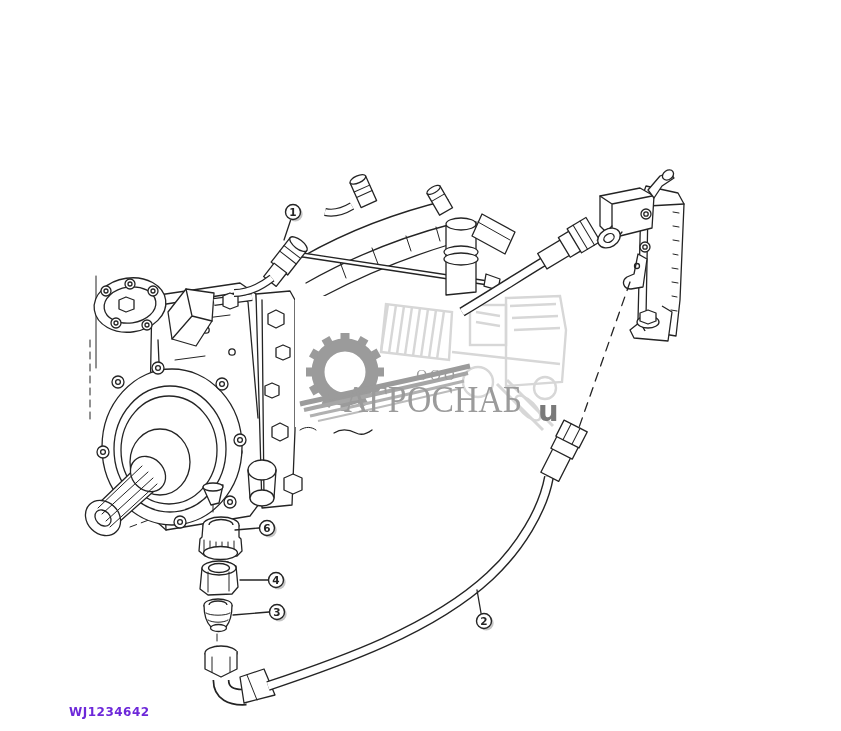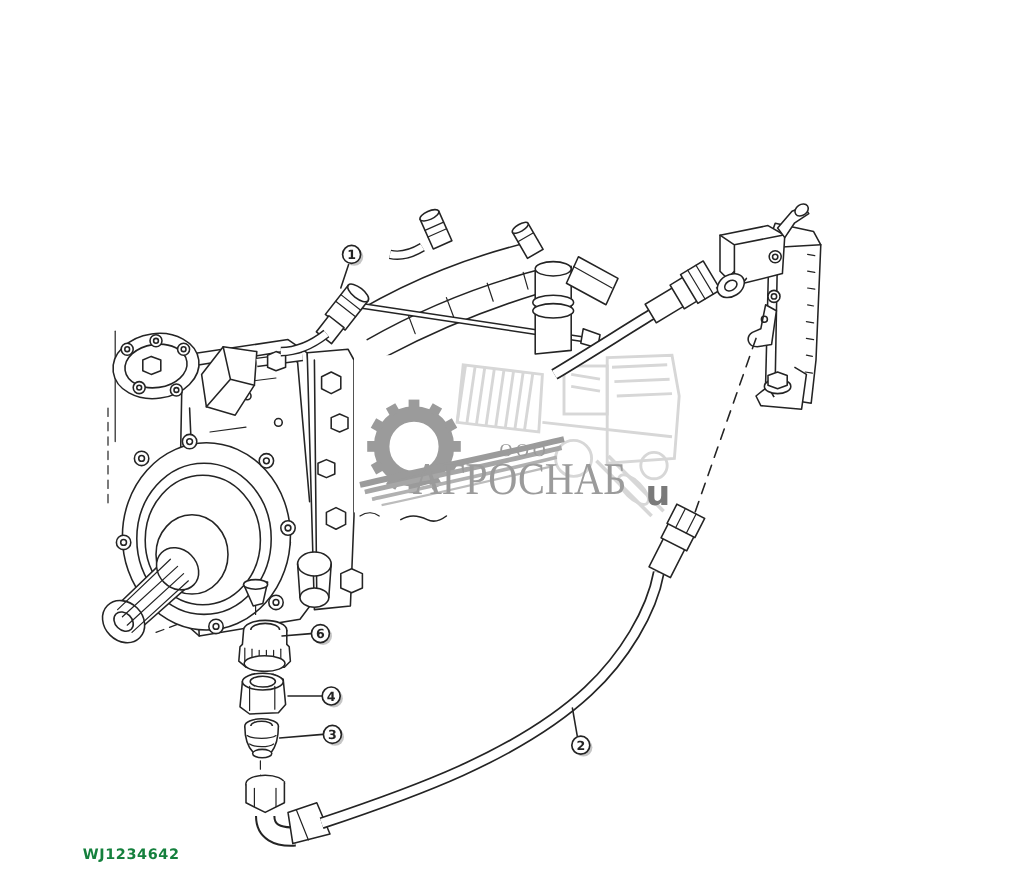--- a/index.html
+++ b/index.html
@@ -18,21 +18,21 @@
   .pipe-i{fill:none;stroke:#ffffff;stroke-width:5.6;stroke-linecap:butt;}
   .elb-o{fill:none;stroke:#242424;stroke-width:17;stroke-linecap:butt;}
   .elb-i{fill:none;stroke:#ffffff;stroke-width:13.6;stroke-linecap:butt;}
   .callout-circle{fill:#ffffff;stroke:#242424;stroke-width:1.4;}
   .callout-shadow{fill:#c6c6c6;stroke:none;}
   .callout-num{font-family:"DejaVu Sans",sans-serif;font-size:10.5px;font-weight:bold;fill:#242424;}
   .wm-ooo{font-family:"Liberation Serif",serif;font-size:15px;letter-spacing:3px;fill:#9b9b9b;}
   .wm-name{font-family:"Liberation Serif",serif;font-size:38px;fill:#9b9b9b;}
   .wm-u{font-family:"DejaVu Sans",sans-serif;font-size:29px;font-weight:bold;fill:#7a7a7a;}
   .part-code{position:absolute;left:69px;top:705px;font-family:"DejaVu Sans",sans-serif;
-             font-size:12px;font-weight:bold;color:#15803d;letter-spacing:0.5px;}
+             font-size:12px;font-weight:bold;color:#6d28d9;letter-spacing:0.5px;}
 </style>
 </head>
 <body>
 
 <div class="stage">
 <svg width="841" height="731" viewBox="0 0 841 731">
 
   <g>
 
     <line class="ln thin" x1="96" y1="276" x2="96" y2="368"></line>

